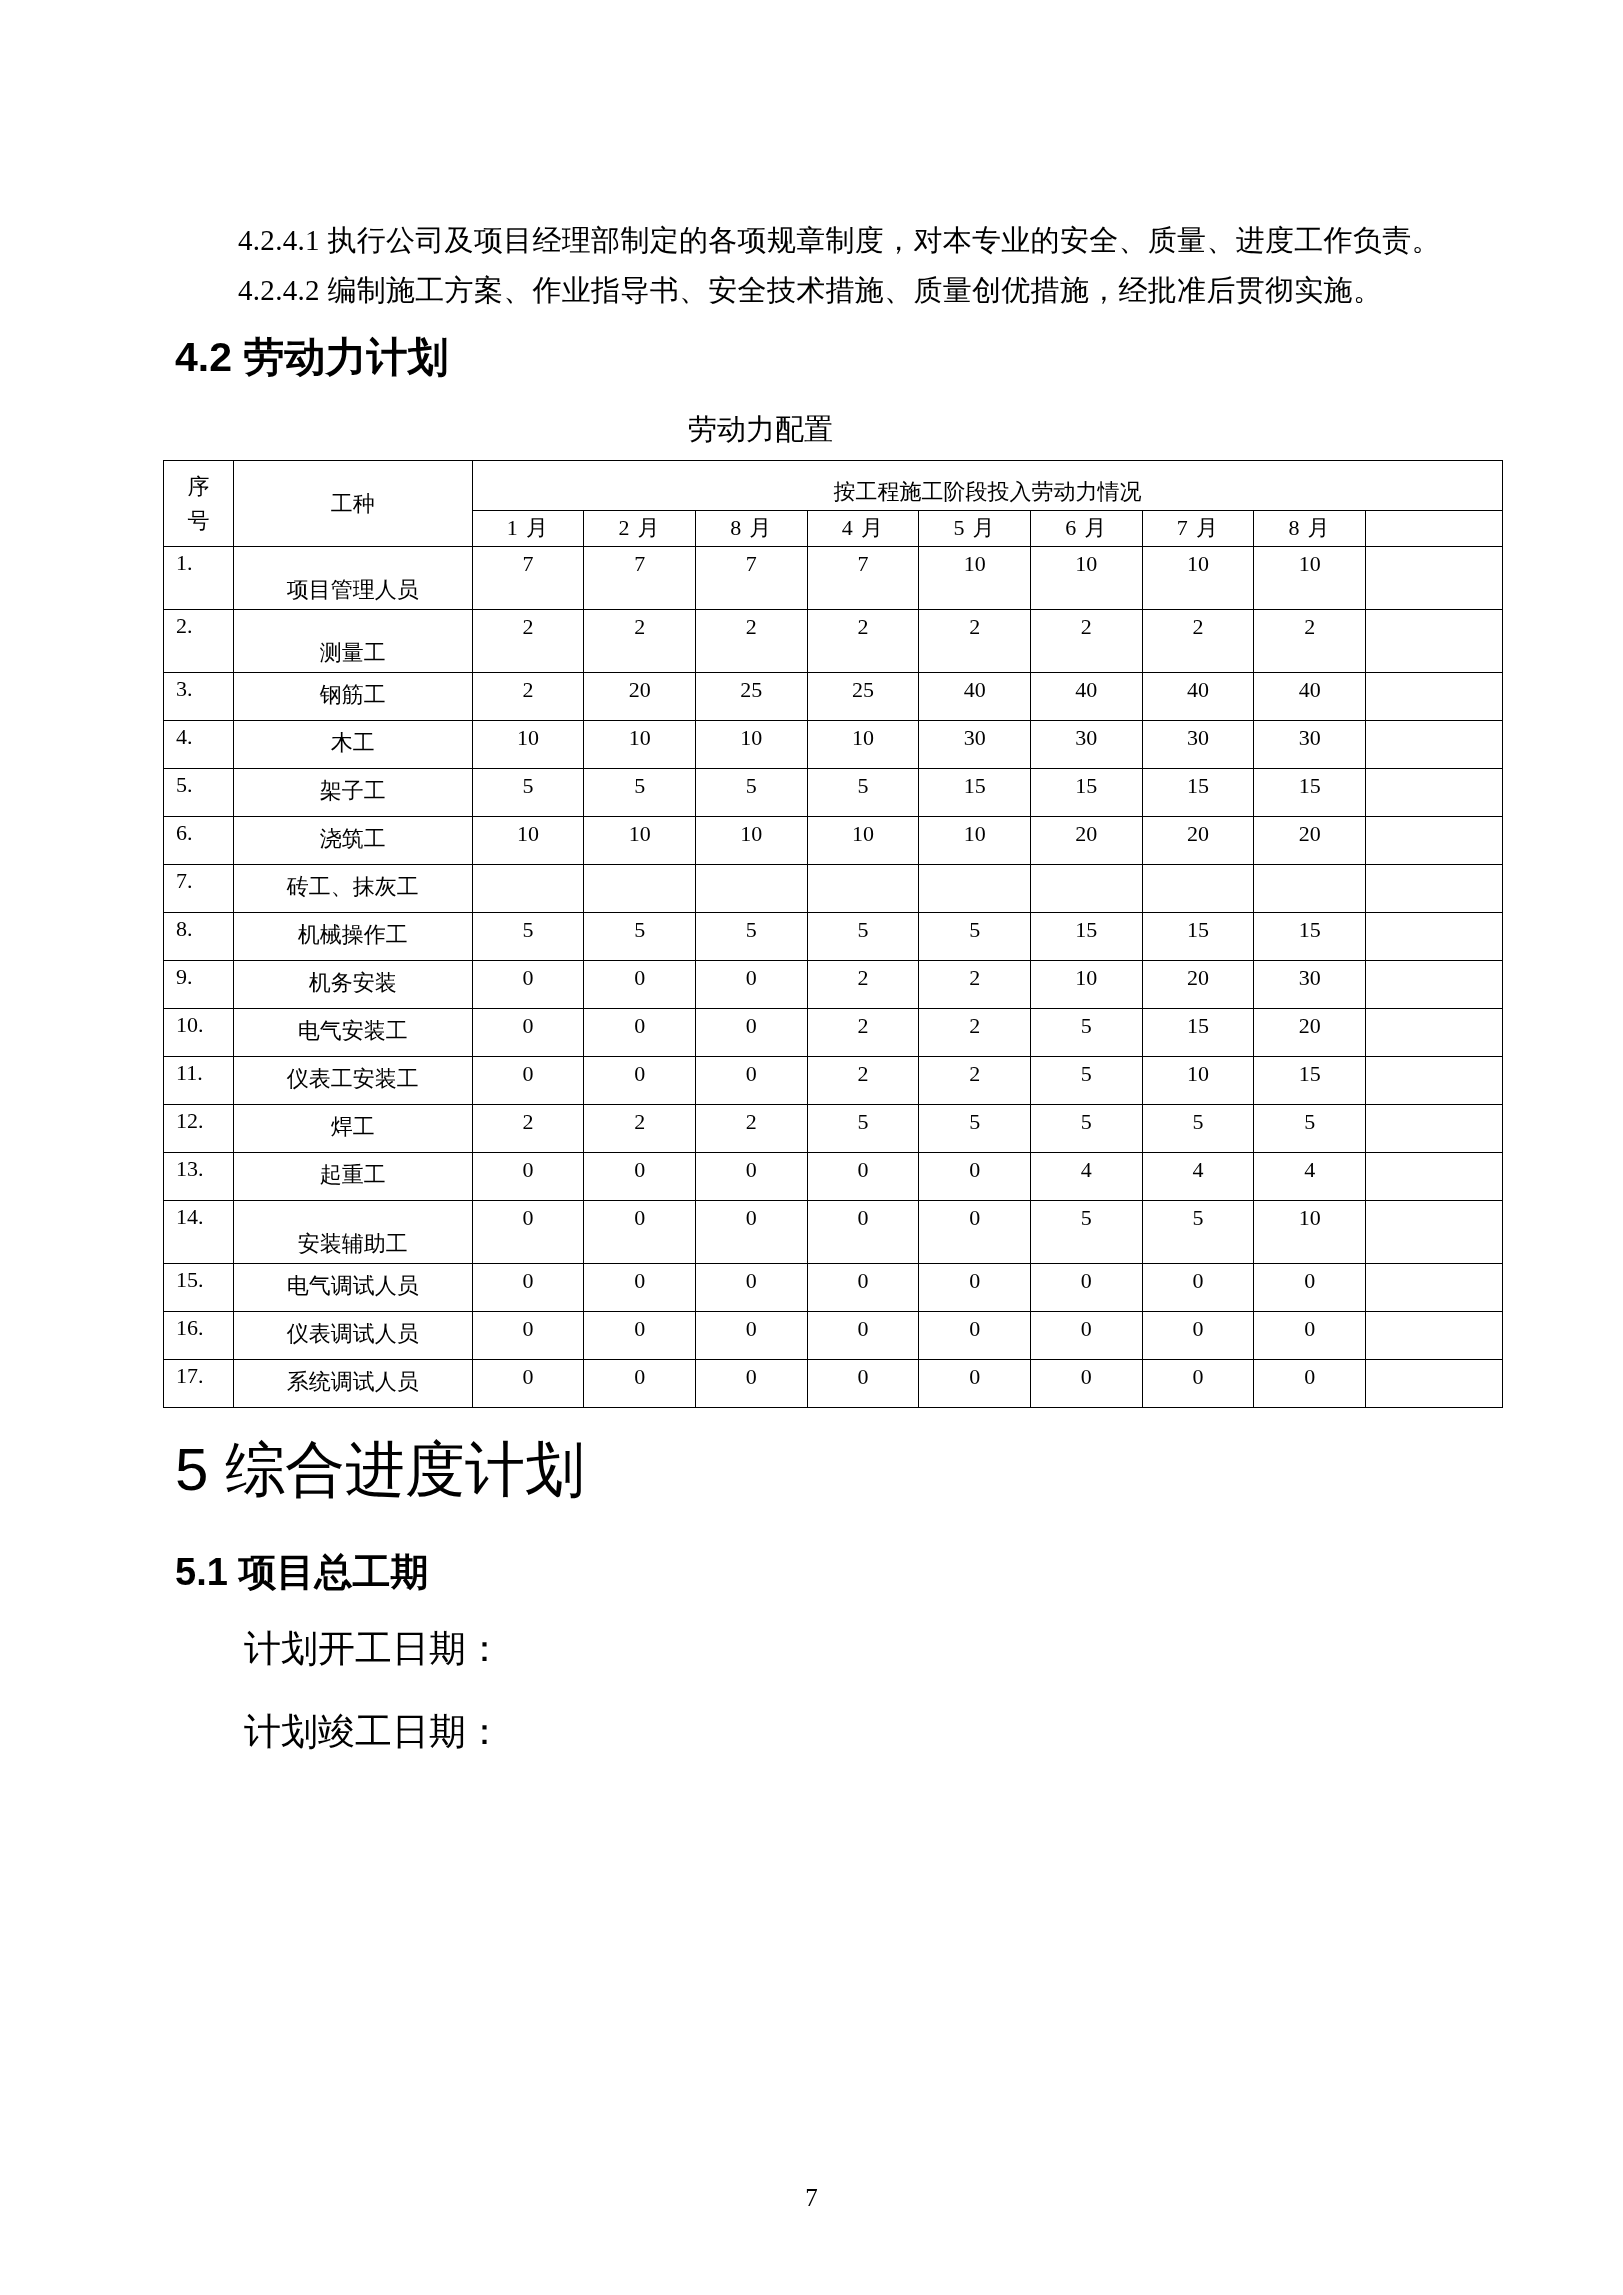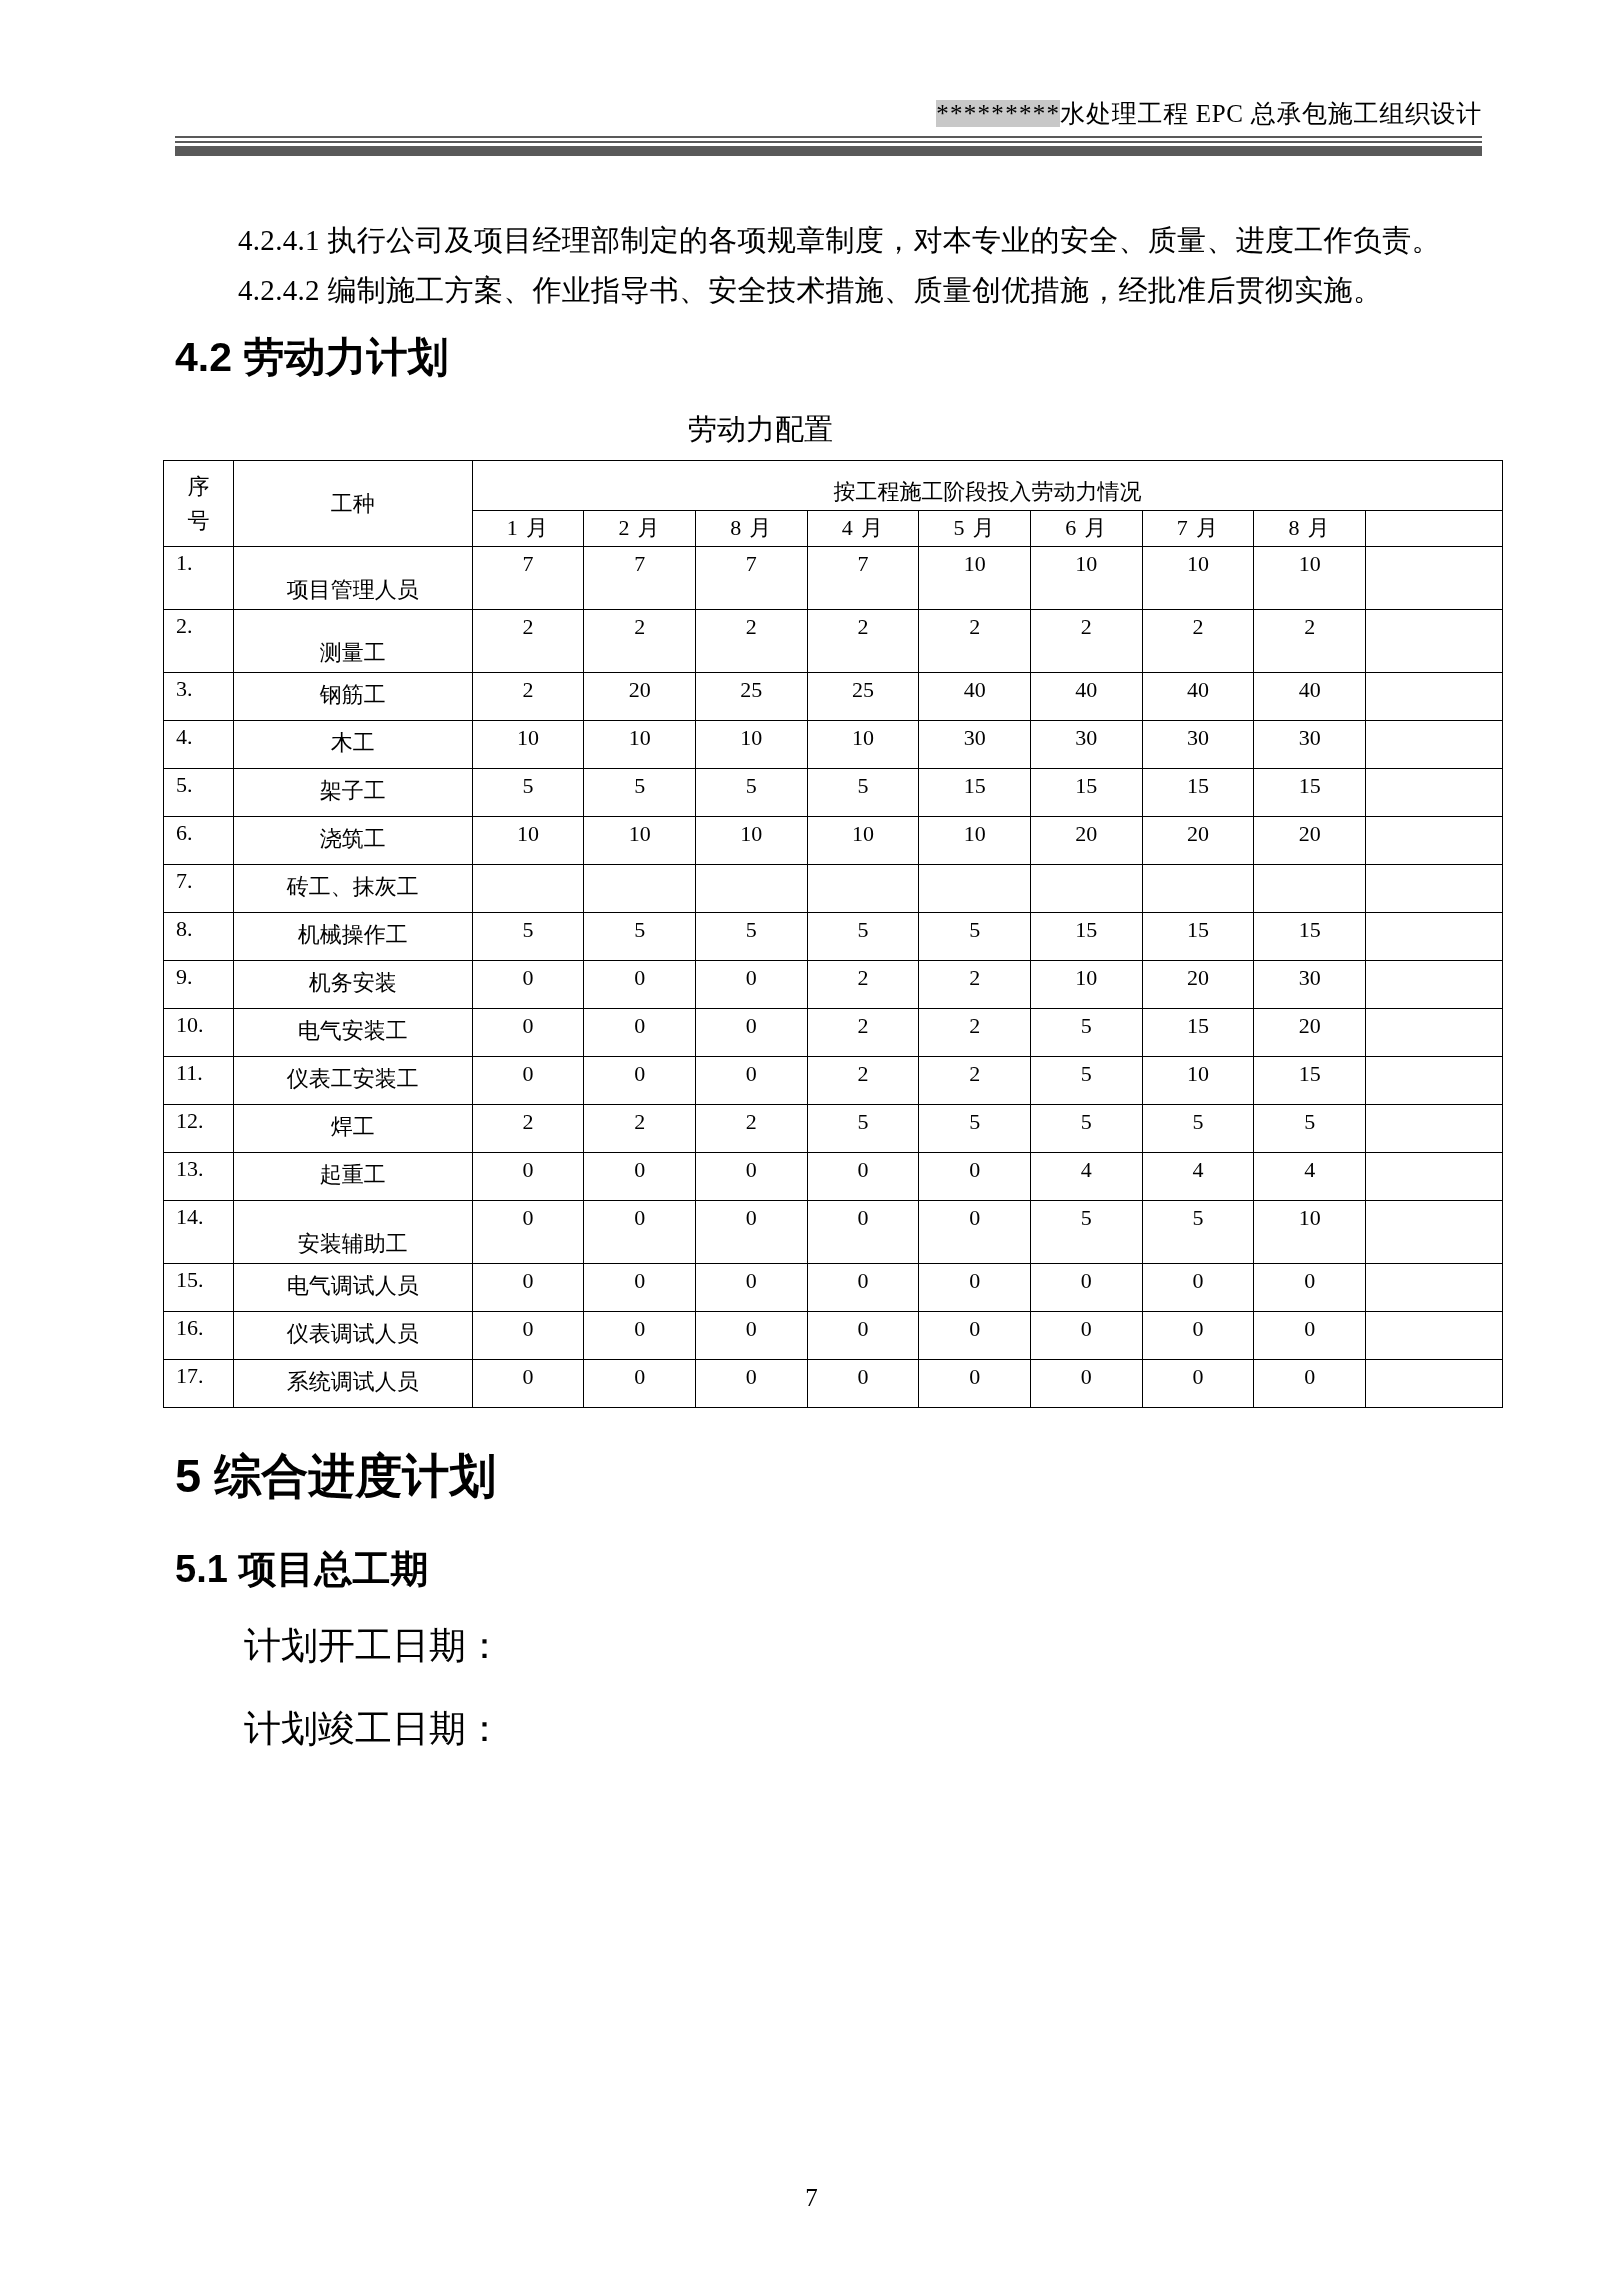--- a/index.html
+++ b/index.html
@@ -85,24 +85,24 @@
   h2.main-heading {
     font-family: "Liberation Sans", "DejaVu Sans", sans-serif;
     font-weight: bold;
     font-size: 41px;
     line-height: 1.3;
     margin: 15.7px 0 6.5px 0;
     padding-left: 0px;
   }
   h2.big-heading {
     font-family: "Liberation Sans", "DejaVu Sans", sans-serif;
-    font-weight: bold;
-    font-size: 47px;
+    font-weight: normal;
+    font-size: 60px;
     line-height: 1.3;
-    margin: 37px 0 0 0;
+    margin: 23px 0 0 0;
     padding-left: 0px;
   }
   h3.section-heading {
     font-family: "Liberation Sans", "DejaVu Sans", sans-serif;
     font-weight: bold;
     font-size: 38px;
     line-height: 1.3;
     margin: 39px 0 0 0;
     padding-left: 0px;
   }
@@ -191,30 +191,20 @@
     width: 1623px;
     text-align: center;
     font-size: 25px;
   }
 </style>
 </head>
 <body>
 
 <div class="page">
 
-  <div class="header-block">
-    <div class="header-text"><span class="header-stars">*********</span><span>水处理工程 EPC 总承包施工组织设计</span></div>
-    <div class="header-rule">
-      <div class="r1"></div>
-        <div class="g1"></div>
-        <div class="r2"></div>
-        <div class="g2"></div>
-        <div class="r3"></div>
-    </div>
-  </div>
 
   <div class="content">
 
 
     <p class="para">4.2.4.1 执行公司及项目经理部制定的各项规章制度，对本专业的安全、质量、进度工作负责。</p>
     <p class="para">4.2.4.2 编制施工方案、作业指导书、安全技术措施、质量创优措施，经批准后贯彻实施。</p>
 
     <h2 class="main-heading">4.2  劳动力计划</h2>
 
     <div class="table-caption">劳动力配置</div>

